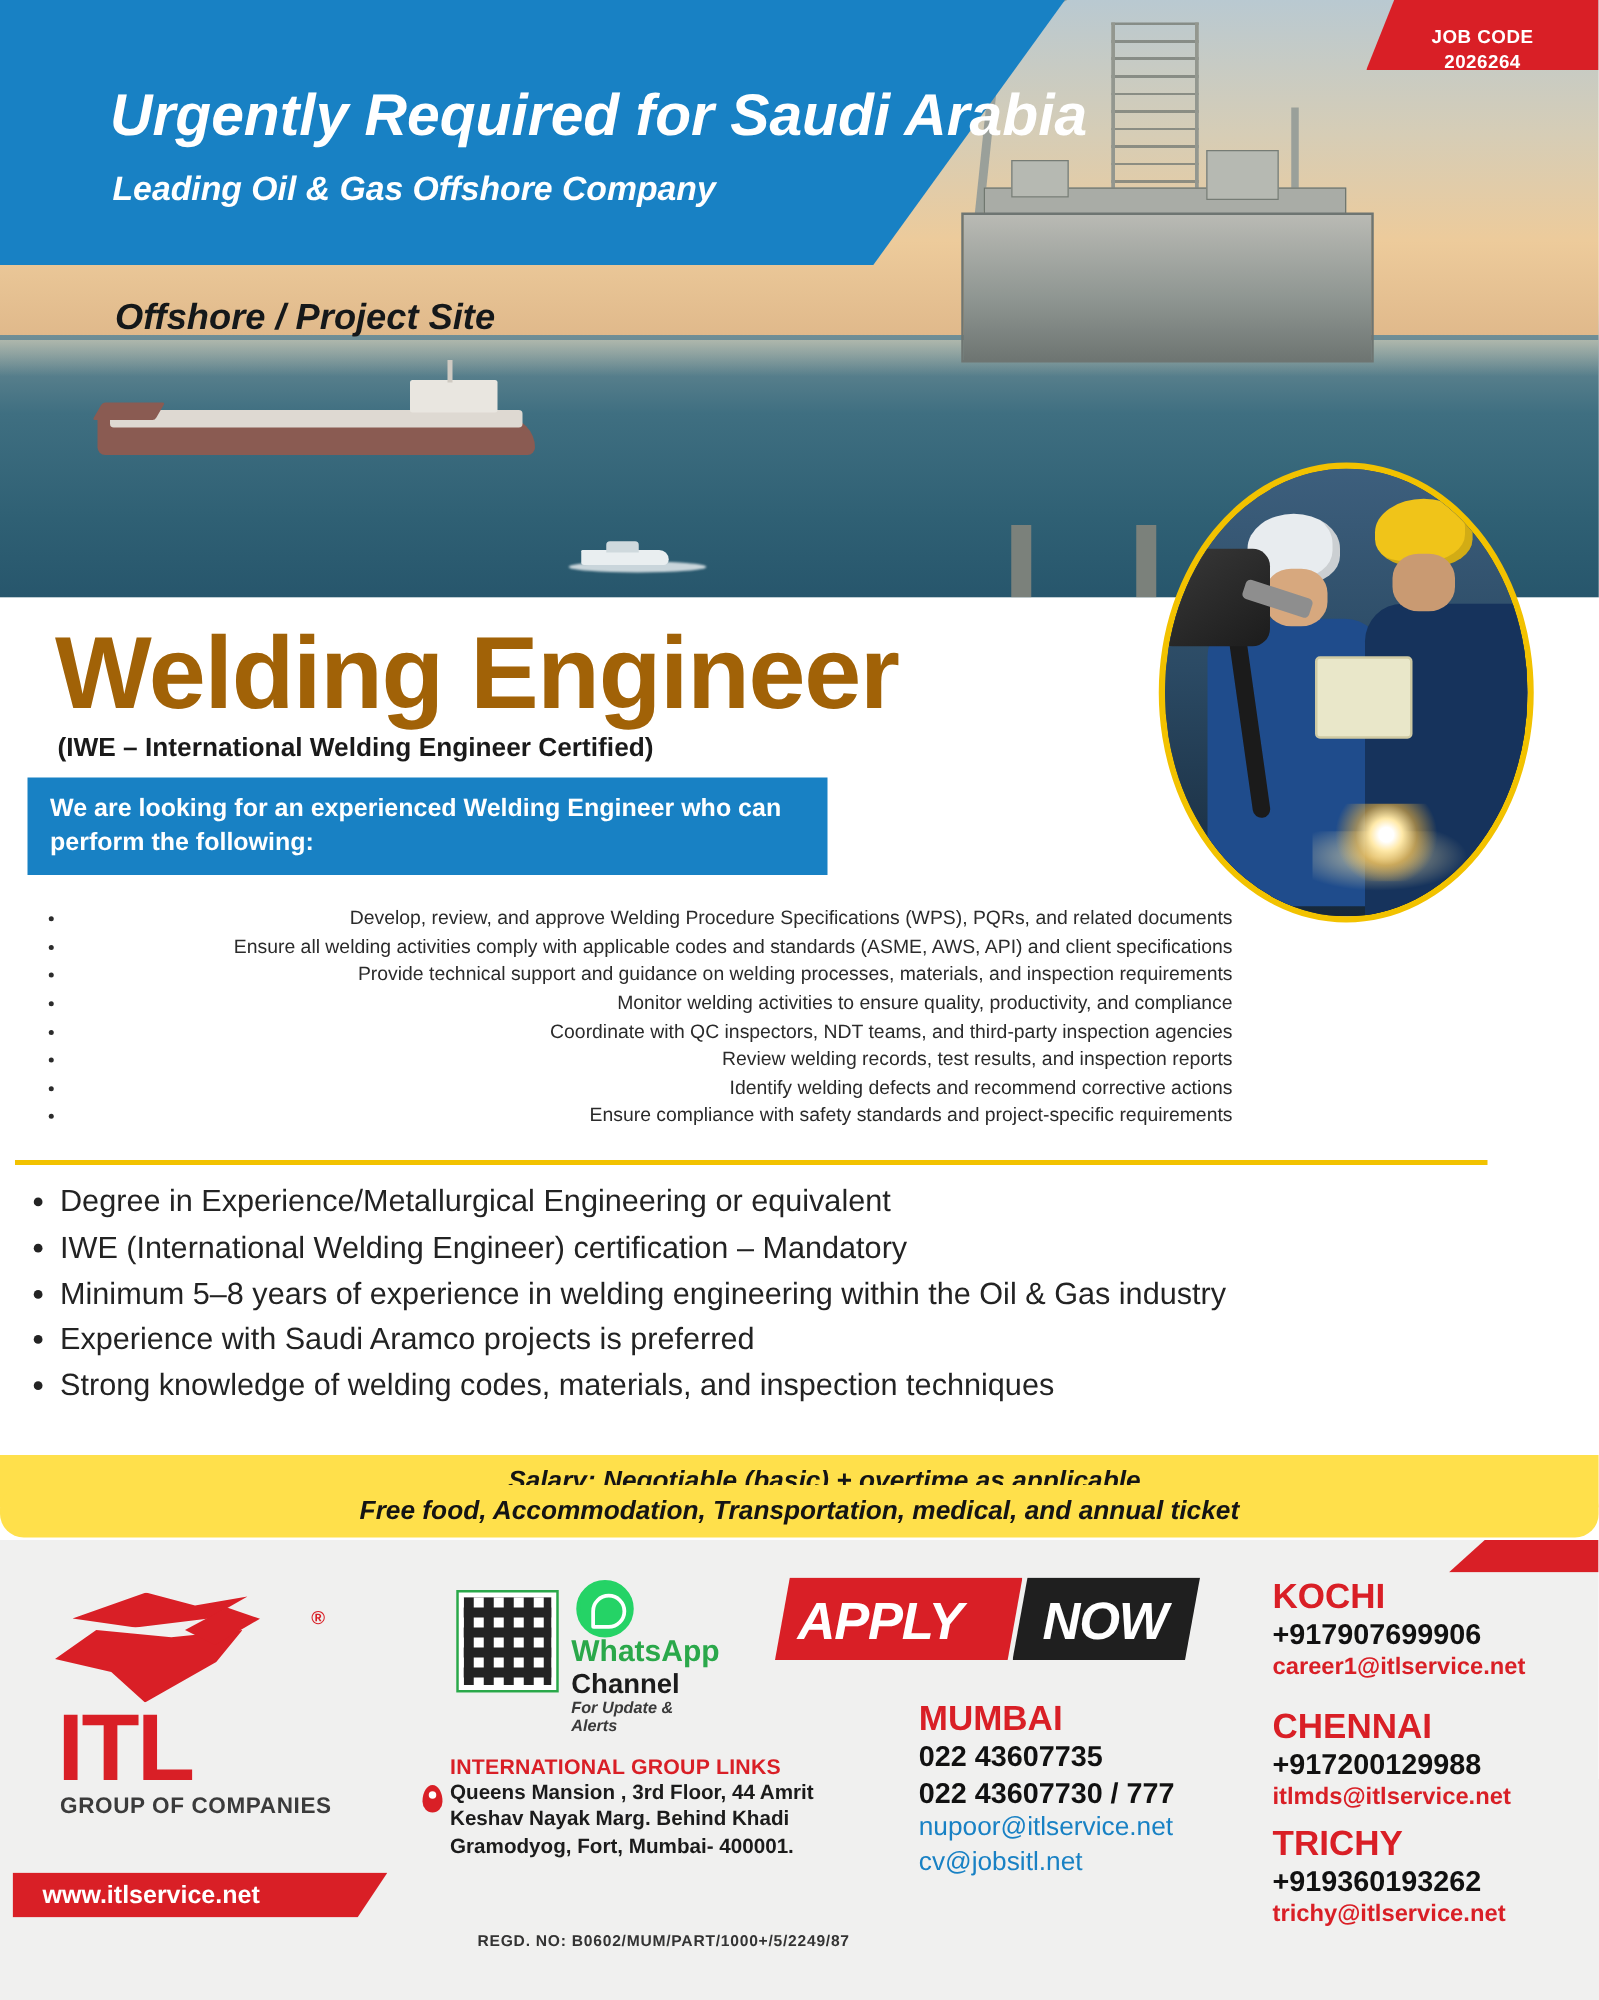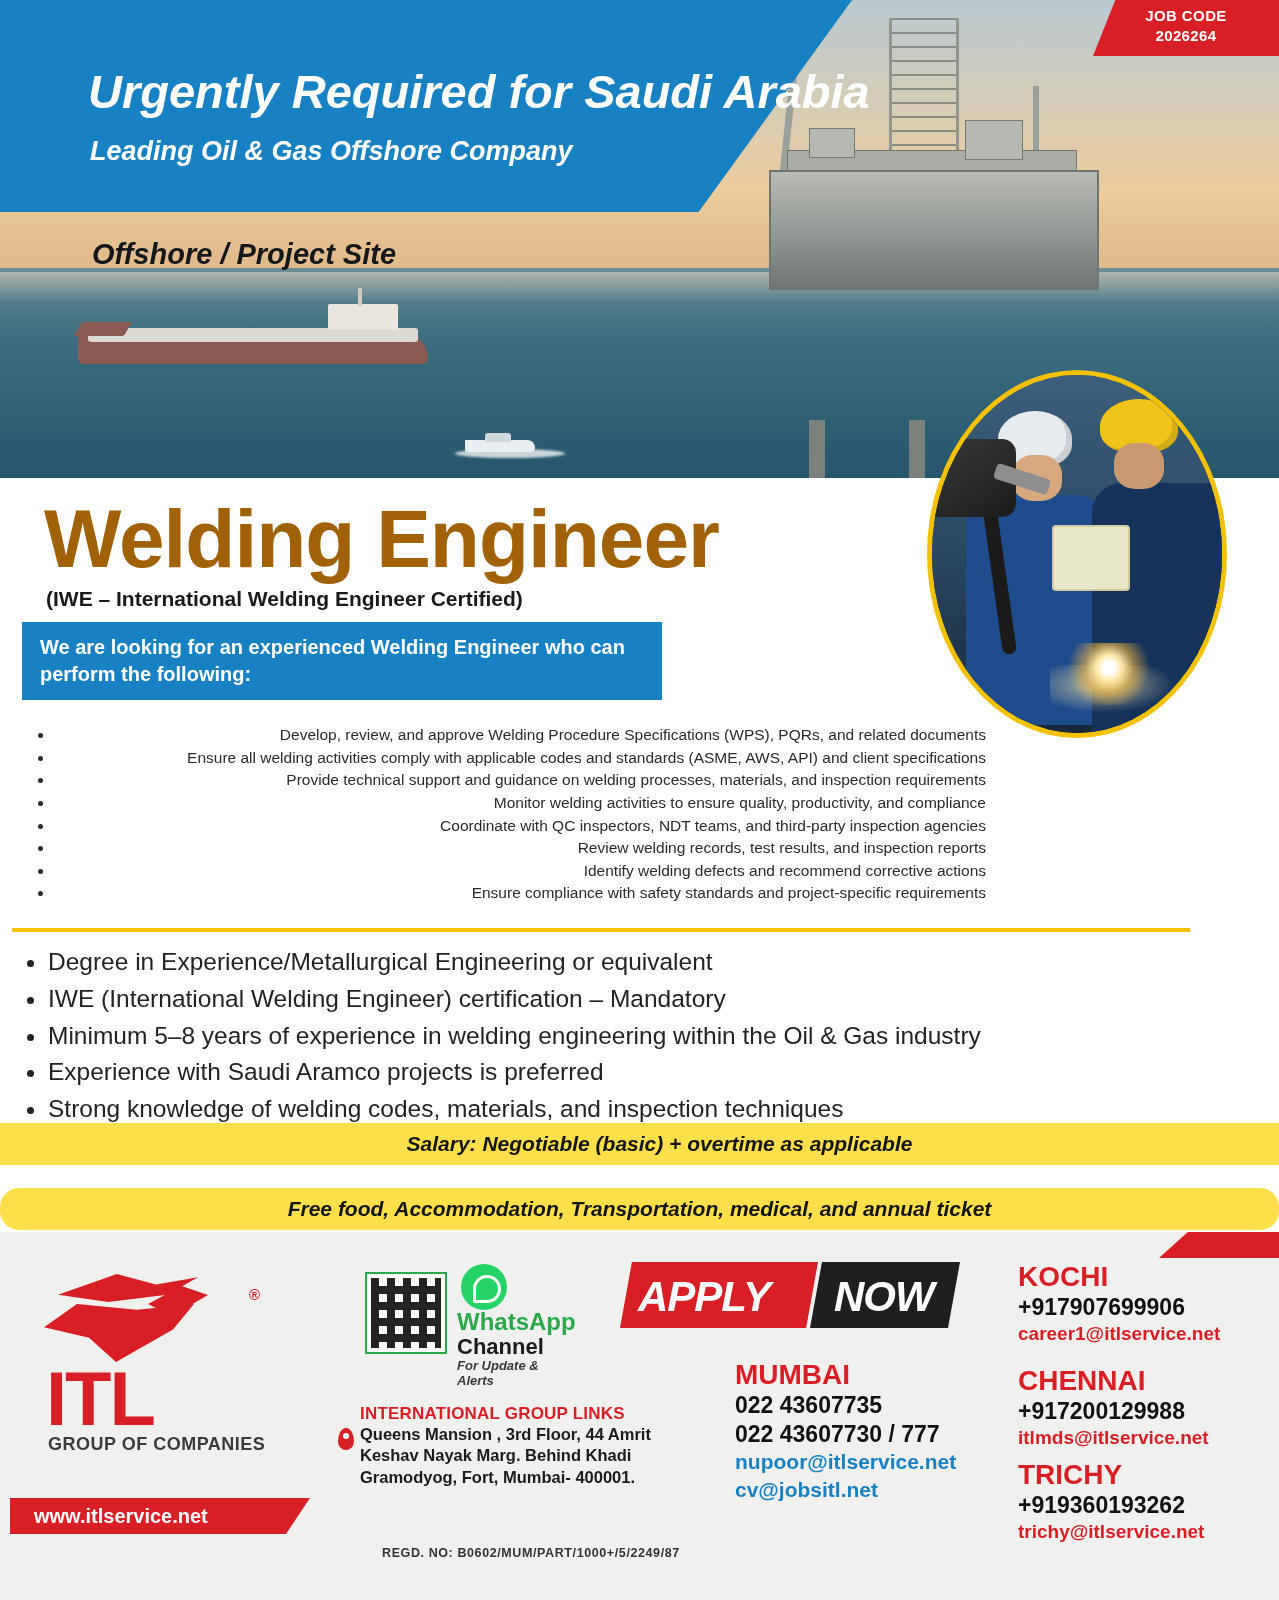--- a/index.html
+++ b/index.html
@@ -105,21 +105,21 @@
     width:852px; height:212px;
     background:#1881c4;
     clip-path: polygon(0 0, 100% 0, 82% 100%, 0 100%);
     z-index:5;
   }
   
   .jobcode {
     position:absolute; top:0; right:0; z-index:8;
     width:186px; height:56px; background:#d91f26;
     clip-path: polygon(12% 0, 100% 0, 100% 100%, 0 100%);
-    color:#fff; text-align:center; padding-top:6px;
+    color:#fff; text-align:center; padding-top:20px;
     font-weight:800; font-size:15px; line-height:1.35; letter-spacing:.4px;
   }
   .offshore-line {
     position:absolute; left:92px; top:238px; z-index:6;
     font-size:29px; font-weight:800; font-style:italic; color:#15181a;
   }
 
   
   .body-area {
     position:absolute; top:478px; left:0; width:1279px; height:670px;
@@ -236,21 +236,21 @@
 
   
   .band {
     position:absolute; left:0; width:1279px; height:42px;
     background:#ffe04b; z-index:6;
     display:flex; align-items:center; justify-content:center;
   }
   .band span {
     font-size:21px; font-weight:800; font-style:italic; color:#141414;
   }
-  .band-1 { top:1123px;padding-left:40px; }
+  .band-1 { top:1164px;padding-left:40px; }
   .band-2 { top:1188px;border-radius:19px; }
 
   
   .footer {
     position:absolute; left:0; top:1232px; width:1279px; height:368px;
     background:#f0f0ef;
   }
   .footer-red-corner {
     position:absolute; right:0; top:1232px; width:120px; height:26px;
     background:#d91f26;
@@ -355,21 +355,21 @@
   .apply .t2 {
     position:absolute; left:214px; top:11px; font-size:42px; font-weight:800; font-style:italic;
     color:#fff; letter-spacing:-1px;
   }
 
   
   .col { position:absolute; z-index:7; }
   .city { font-size:28px; font-weight:800; color:#d91f26; line-height:1.1; }
   .phone { font-size:23px; font-weight:700; color:#111; line-height:1.25; }
   .mail { font-size:19px; font-weight:600; color:#d91f26; line-height:1.3; }
-  .mail-blue { font-size:21px; font-weight:700; color:#1881c4; line-height:1.3; }
+  .mail-blue { font-size:21px; font-weight:400; color:#1881c4; line-height:1.3; }
 
   .col-mumbai { left:735px; top:1360px; }
   .col-kochi  { left:1018px; top:1262px; }
   .col-chennai{ left:1018px; top:1366px; }
   .col-trichy { left:1018px; top:1460px; }
 </style>
 </head>
 <body>
 
 <div class="poster">

